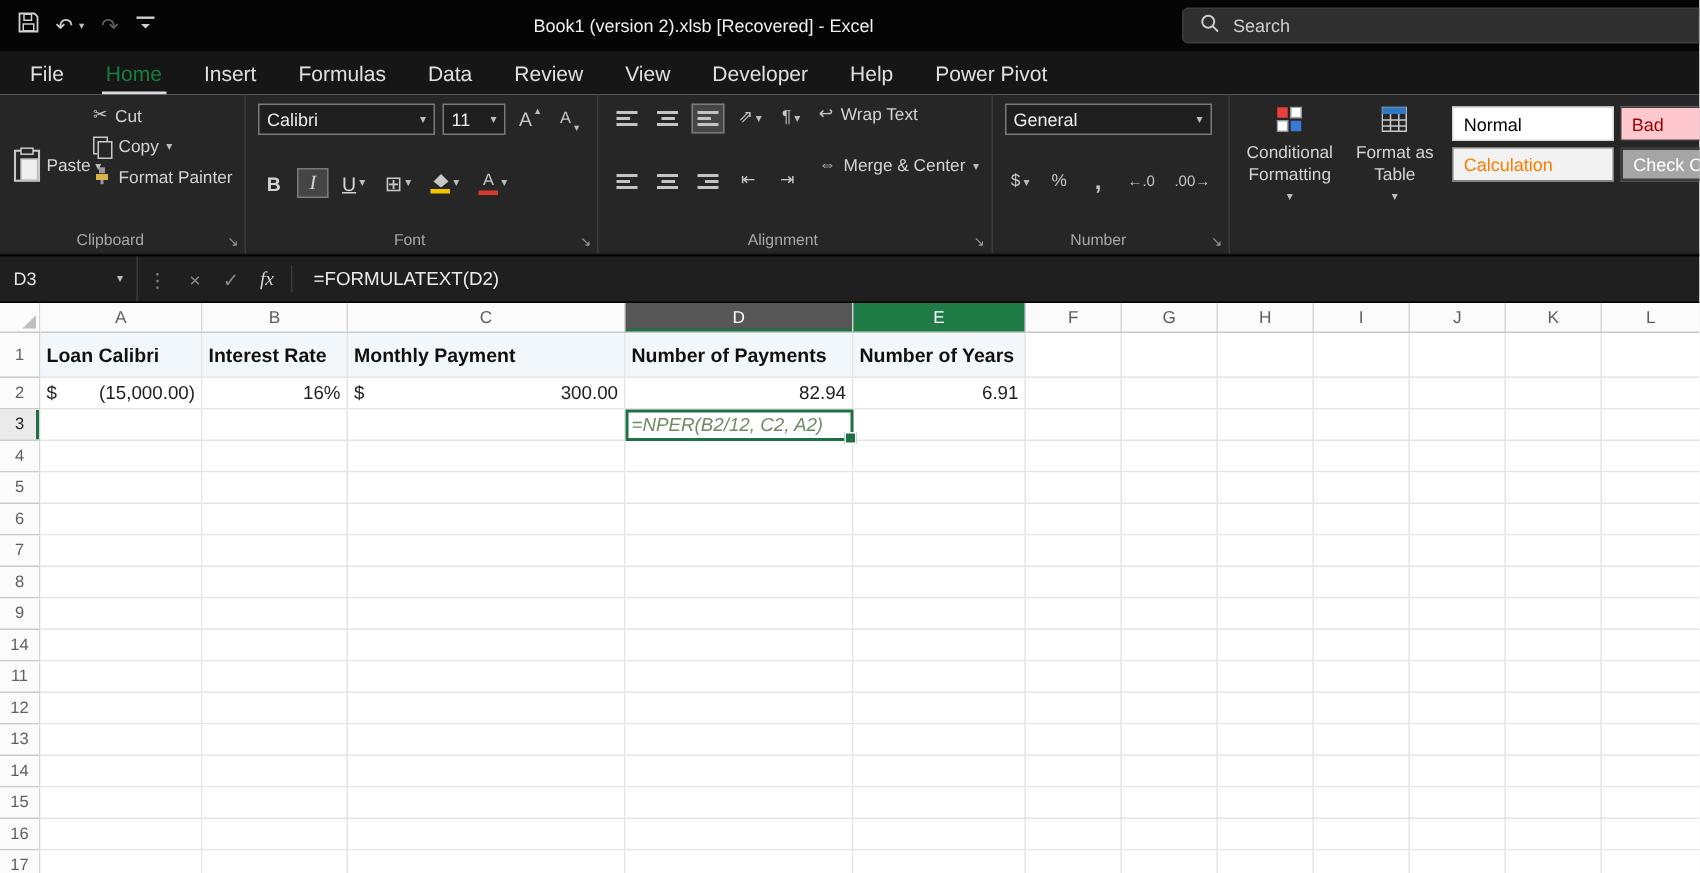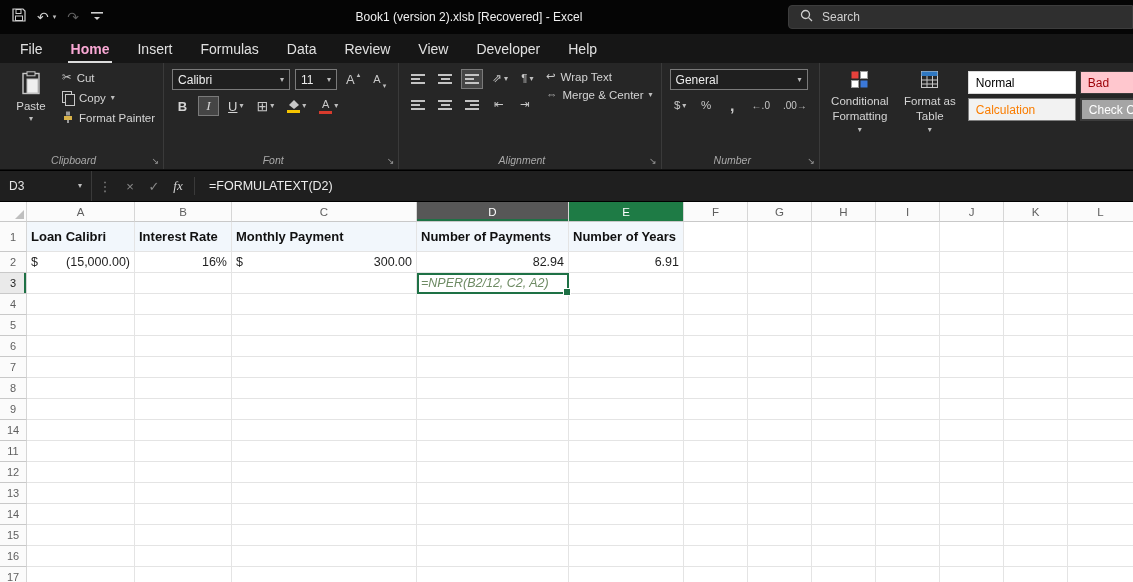--- a/index.html
+++ b/index.html
@@ -26,40 +26,40 @@
     border-radius:4px 0 0 4px; display:flex; align-items:center; gap:9px;
     padding-left:11px; color:#cfcfcf; font-size:12px; margin-left:10px;
   }
 
   
   .tabs {
     flex:0 0 29px; background:#161616; display:flex; align-items:stretch;
     padding-left:6px; color:#e0e0e0; font-size:14px;
   }
   .tab { padding:0 14px; display:flex; align-items:center; position:relative; cursor:default; }
-  .tab.active { font-weight:bold; color:#f9a8d4; }
+  .tab.active { font-weight:normal; color:#15803d; }
   .tab.active::after { content:""; position:absolute; left:11px; right:11px; bottom:0; height:2px; background:#dcdcdc; }
 
   
   .ribbon {
     flex:0 0 107px; background:#262626; display:flex; color:#d4d4d4;
     font-size:11.5px; border-bottom:1px solid #111; position:relative;
   }
   .group { position:relative; padding:6px 8px 18px 8px; display:flex; gap:8px; border-right:1px solid #3a3a3a; }
   .group:last-child { border-right:none; }
-  .glabel { position:absolute; bottom:3px; left:0; right:16px; text-align:center; font-size:10.5px; color:#a9a9a9;font-style:italic; }
+  .glabel { position:absolute; bottom:3px; left:0; right:16px; text-align:center; font-size:10.5px; color:#a9a9a9; }
   .launcher { position:absolute; right:4px; bottom:3px; font-size:9px; color:#9a9a9a; }
 
-  .rcol { display:flex; flex-direction:column; justify-content:flex-start; gap:6px; }
+  .rcol { display:flex; flex-direction:column; justify-content:flex-start; gap:22px; }
   .rrow { display:flex; align-items:center; gap:5px; }
   .rbtn { display:flex; align-items:center; gap:5px; color:#d4d4d4; cursor:default; white-space:nowrap; }
   .gi { color:#c8c8c8; line-height:1; }
   .dd { font-size:8px; color:#bdbdbd; line-height:1; }
 
-  .paste { display:flex; flex-direction:column; align-items:center; gap:3px; width:46px; padding-top:2px; }
+  .paste { display:flex; flex-direction:row; align-items:center; gap:3px; width:46px; padding-top:2px; }
   .icon-copy { position:relative; width:12px; height:13px; display:inline-block; }
   .icon-copy::before { content:""; position:absolute; left:0; top:0; width:8px; height:10px; border:1px solid #c8c8c8; }
   .icon-copy::after { content:""; position:absolute; left:3px; top:3px; width:8px; height:10px; border:1px solid #c8c8c8; background:#262626; }
 
   .combo {
     background:#1f1f1f; border:1px solid #7a7a7a; height:21px;
     display:flex; align-items:center; justify-content:space-between;
     padding:0 5px; font-size:12px; color:#ececec;
   }
   .iconbtn {
@@ -167,20 +167,21 @@
   <div class="tabs">
       <div class="tab">File</div>
       <div class="tab active">Home</div>
       <div class="tab">Insert</div>
       <div class="tab">Formulas</div>
       <div class="tab">Data</div>
       <div class="tab">Review</div>
       <div class="tab">View</div>
       <div class="tab">Developer</div>
       <div class="tab">Help</div>
+      <div class="tab">Power Pivot</div>
     </div>
 
   <div class="ribbon">
 
     <div class="group">
       <div class="paste">
         <span>
           <svg width="20" height="24" viewBox="0 0 20 24">
               <rect x="2" y="2.5" width="16" height="20" fill="none" stroke="#c8c8c8" stroke-width="1.4"></rect>
               <rect x="6" y="0.8" width="8" height="4" fill="#262626" stroke="#c8c8c8"></rect>

